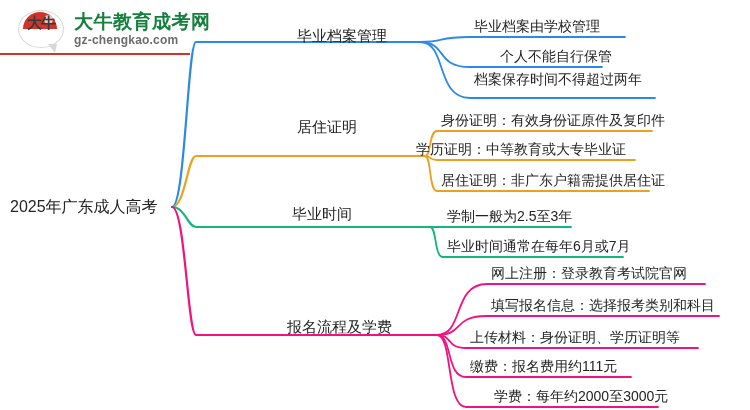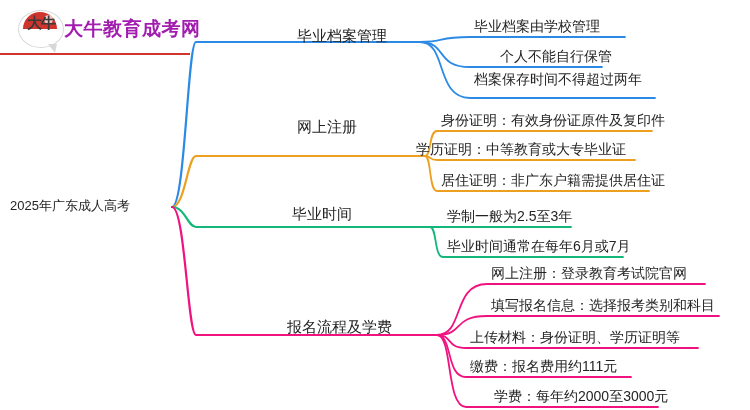--- a/index.html
+++ b/index.html
@@ -19,21 +19,21 @@
     width: 750px;
     height: 410px;
   }
   
   .logo-block {
     position: absolute;
     left: 18px;
     top: 8px;
     display: flex;
     align-items: center;
-    gap: 0;
+    gap: 10px;
   }
   .logo-mark {
     position: relative;
     width: 46px;
     height: 42px;
   }
   .logo-bubble {
     position: absolute;
     left: 0; top: 2px;
     width: 44px; height: 36px;
@@ -77,21 +77,21 @@
   }
   .logo-text {
     display: flex;
     flex-direction: column;
     justify-content: center;
     line-height: 1.05;
   }
   .logo-title {
     font-size: 19px;
     font-weight: bold;
-    color: #a21caf;
+    color: #15803d;
     letter-spacing: 0.5px;
     white-space: nowrap;
   }
   .logo-sub {
     font-size: 12px;
     font-weight: bold;
     color: #6c6c6c;
     letter-spacing: 0.2px;
     white-space: nowrap;
     margin-top: 2px;
@@ -112,21 +112,21 @@
     pointer-events: none;
   }
   
   .node-text {
     position: absolute;
     color: #242424;
     white-space: nowrap;
     font-family: "Liberation Sans", "DejaVu Sans", sans-serif;
   }
   .root-node {
-    font-size: 13px;
+    font-size: 16px;
     left: 10px;
     top: 197px;
   }
   .branch-node {
     font-size: 15px;
   }
   .leaf-node {
     font-size: 14px;
   }
 </style>
@@ -137,20 +137,21 @@
 
   <div class="logo-block">
     <div class="logo-mark">
       <div class="logo-bubble"></div>
       <div class="logo-arc"></div>
       <div class="logo-dot"></div>
       <div class="logo-cn">大牛</div>
     </div>
     <div class="logo-text">
       <div class="logo-title">大牛教育成考网</div>
+      <div class="logo-sub">gz-chengkao.com</div>
     </div>
   </div>
   <div class="logo-divider"></div>
 
   <svg id="wires" viewBox="0 0 750 410">
       <path d="M 172 207
              C 185.2 207, 187.6 42, 196 42
              L 420 42" stroke="#2b8ae6" stroke-width="2.2" fill="none" stroke-linecap="round"></path>
       <path d="M 420 42
                 C 447.5 42, 435 37, 470 37
@@ -202,21 +203,21 @@
                 L 658 407" stroke="#f0127f" stroke-width="1.8" fill="none" stroke-linecap="round"></path>
     </svg>
 
   <div class="node-text root-node">2025年广东成人高考</div>
 
   <div id="labels">
       <div class="node-text branch-node" style="left: 297px; top: 27px;">毕业档案管理</div>
       <div class="node-text leaf-node" style="left: 474px; top: 18px;">毕业档案由学校管理</div>
       <div class="node-text leaf-node" style="left: 500px; top: 48px;">个人不能自行保管</div>
       <div class="node-text leaf-node" style="left: 474px; top: 71px;">档案保存时间不得超过两年</div>
-      <div class="node-text branch-node" style="left: 297px; top: 118px;">网上注册</div>
+      <div class="node-text branch-node" style="left: 297px; top: 118px;">居住证明</div>
       <div class="node-text leaf-node" style="left: 441px; top: 112px;">身份证明：有效身份证原件及复印件</div>
       <div class="node-text leaf-node" style="left: 416px; top: 141px;">学历证明：中等教育或大专毕业证</div>
       <div class="node-text leaf-node" style="left: 441px; top: 172px;">居住证明：非广东户籍需提供居住证</div>
       <div class="node-text branch-node" style="left: 292px; top: 205px; text-align: right;">毕业时间</div>
       <div class="node-text leaf-node" style="left: 447px; top: 208px;">学制一般为2.5至3年</div>
       <div class="node-text leaf-node" style="left: 447px; top: 238px;">毕业时间通常在每年6月或7月</div>
       <div class="node-text branch-node" style="left: 287px; top: 318px;">报名流程及学费</div>
       <div class="node-text leaf-node" style="left: 491px; top: 265px;">网上注册：登录教育考试院官网</div>
       <div class="node-text leaf-node" style="left: 491px; top: 297px;">填写报名信息：选择报考类别和科目</div>
       <div class="node-text leaf-node" style="left: 470px; top: 329px;">上传材料：身份证明、学历证明等</div>

